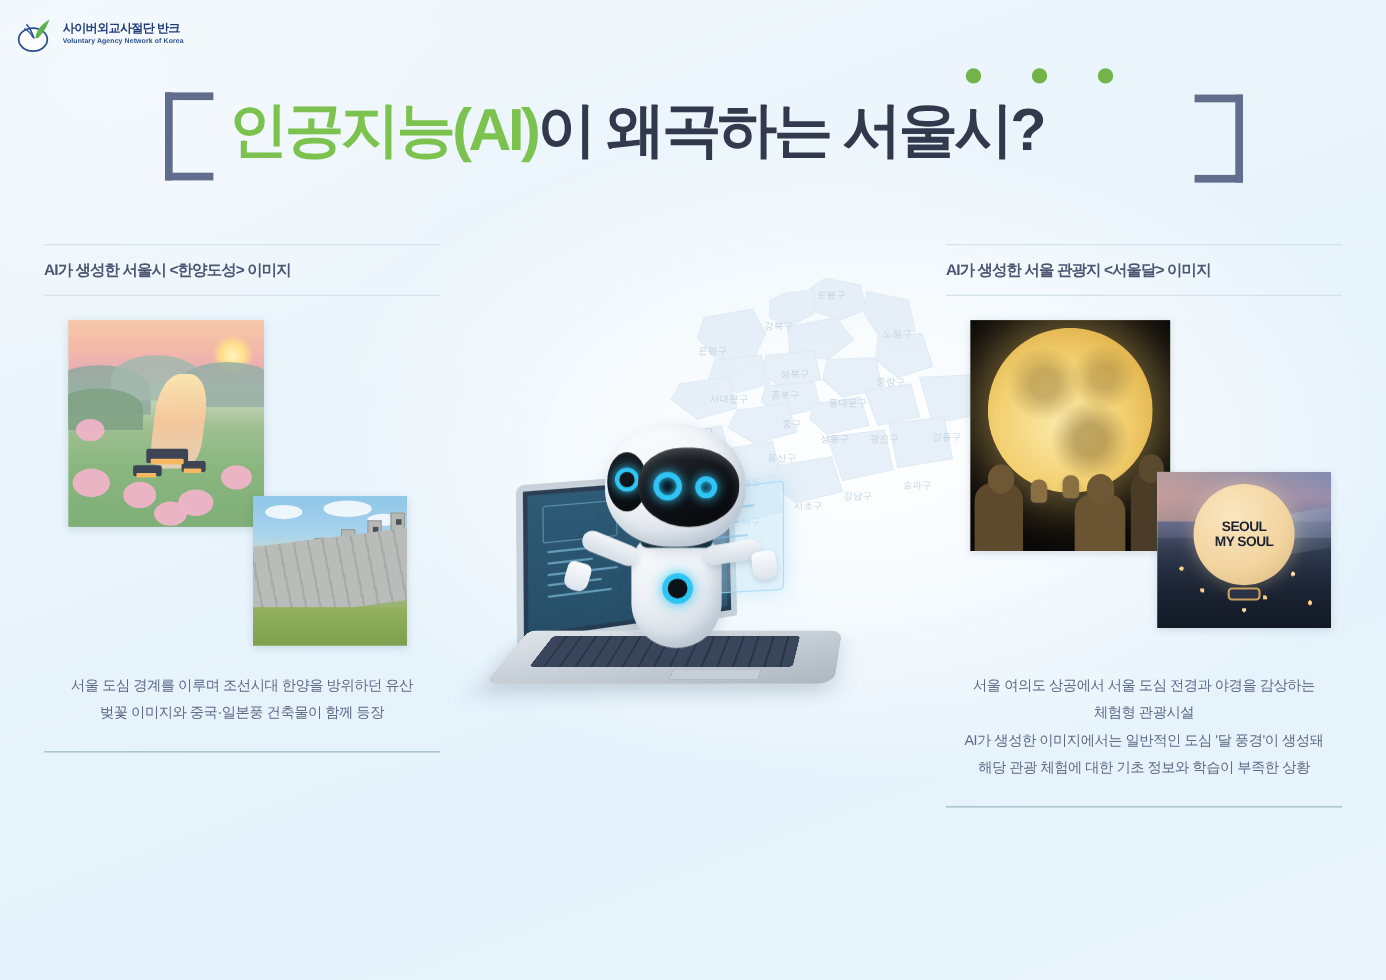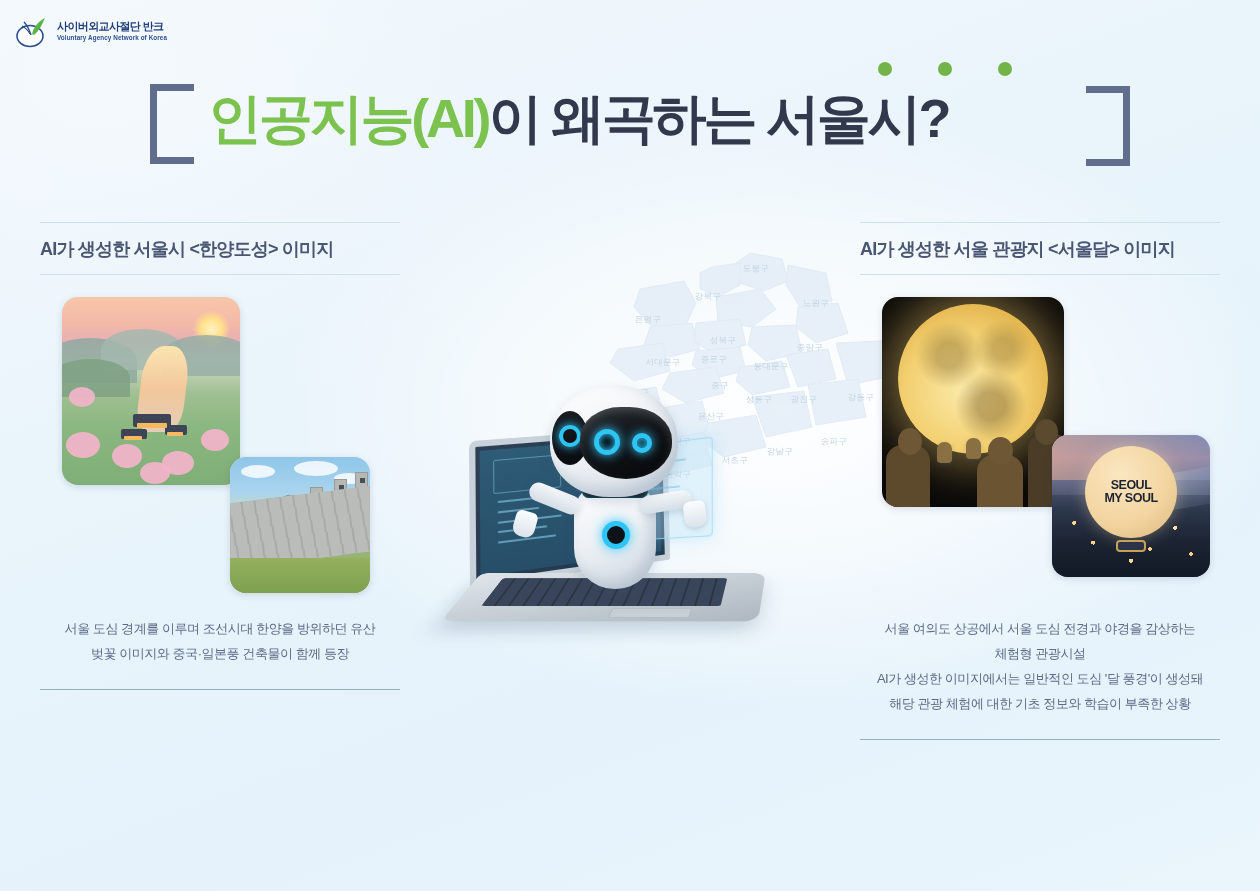--- a/index.html
+++ b/index.html
@@ -98,38 +98,37 @@
   .panel { position: absolute; width: 360px; }
   .panel.left  { left: 40px;  top: 222px; }
   .panel.right { left: 860px; top: 222px; }
 
   .panel-rule-top {
     height: 1px;
     background: #cfe0ea;
     margin-bottom: 14px;
   }
   .panel-title {
-    font-size: 18px;
+    font-size: 14px;
     font-weight: 700;
     color: #4a5672;
     letter-spacing: -0.8px;
     padding-bottom: 13px;
     white-space: nowrap;
   }
   .panel-rule-mid { height: 1px; background: #cfe0ea; }
 
   
   .stack { position: relative; height: 310px; margin-top: 22px; }
 
   .photo {
     position: absolute;
     background: #dde8f0;
     box-shadow: 0 2px 7px rgba(40,70,100,0.16);
     overflow: hidden;
-    border-radius: 16px;
   }
 
   .arrow-note {
     position: absolute;
     font-size: 11.5px;
     color: #9aa8b8;
     letter-spacing: -0.4px;
     white-space: nowrap;
   }
 

